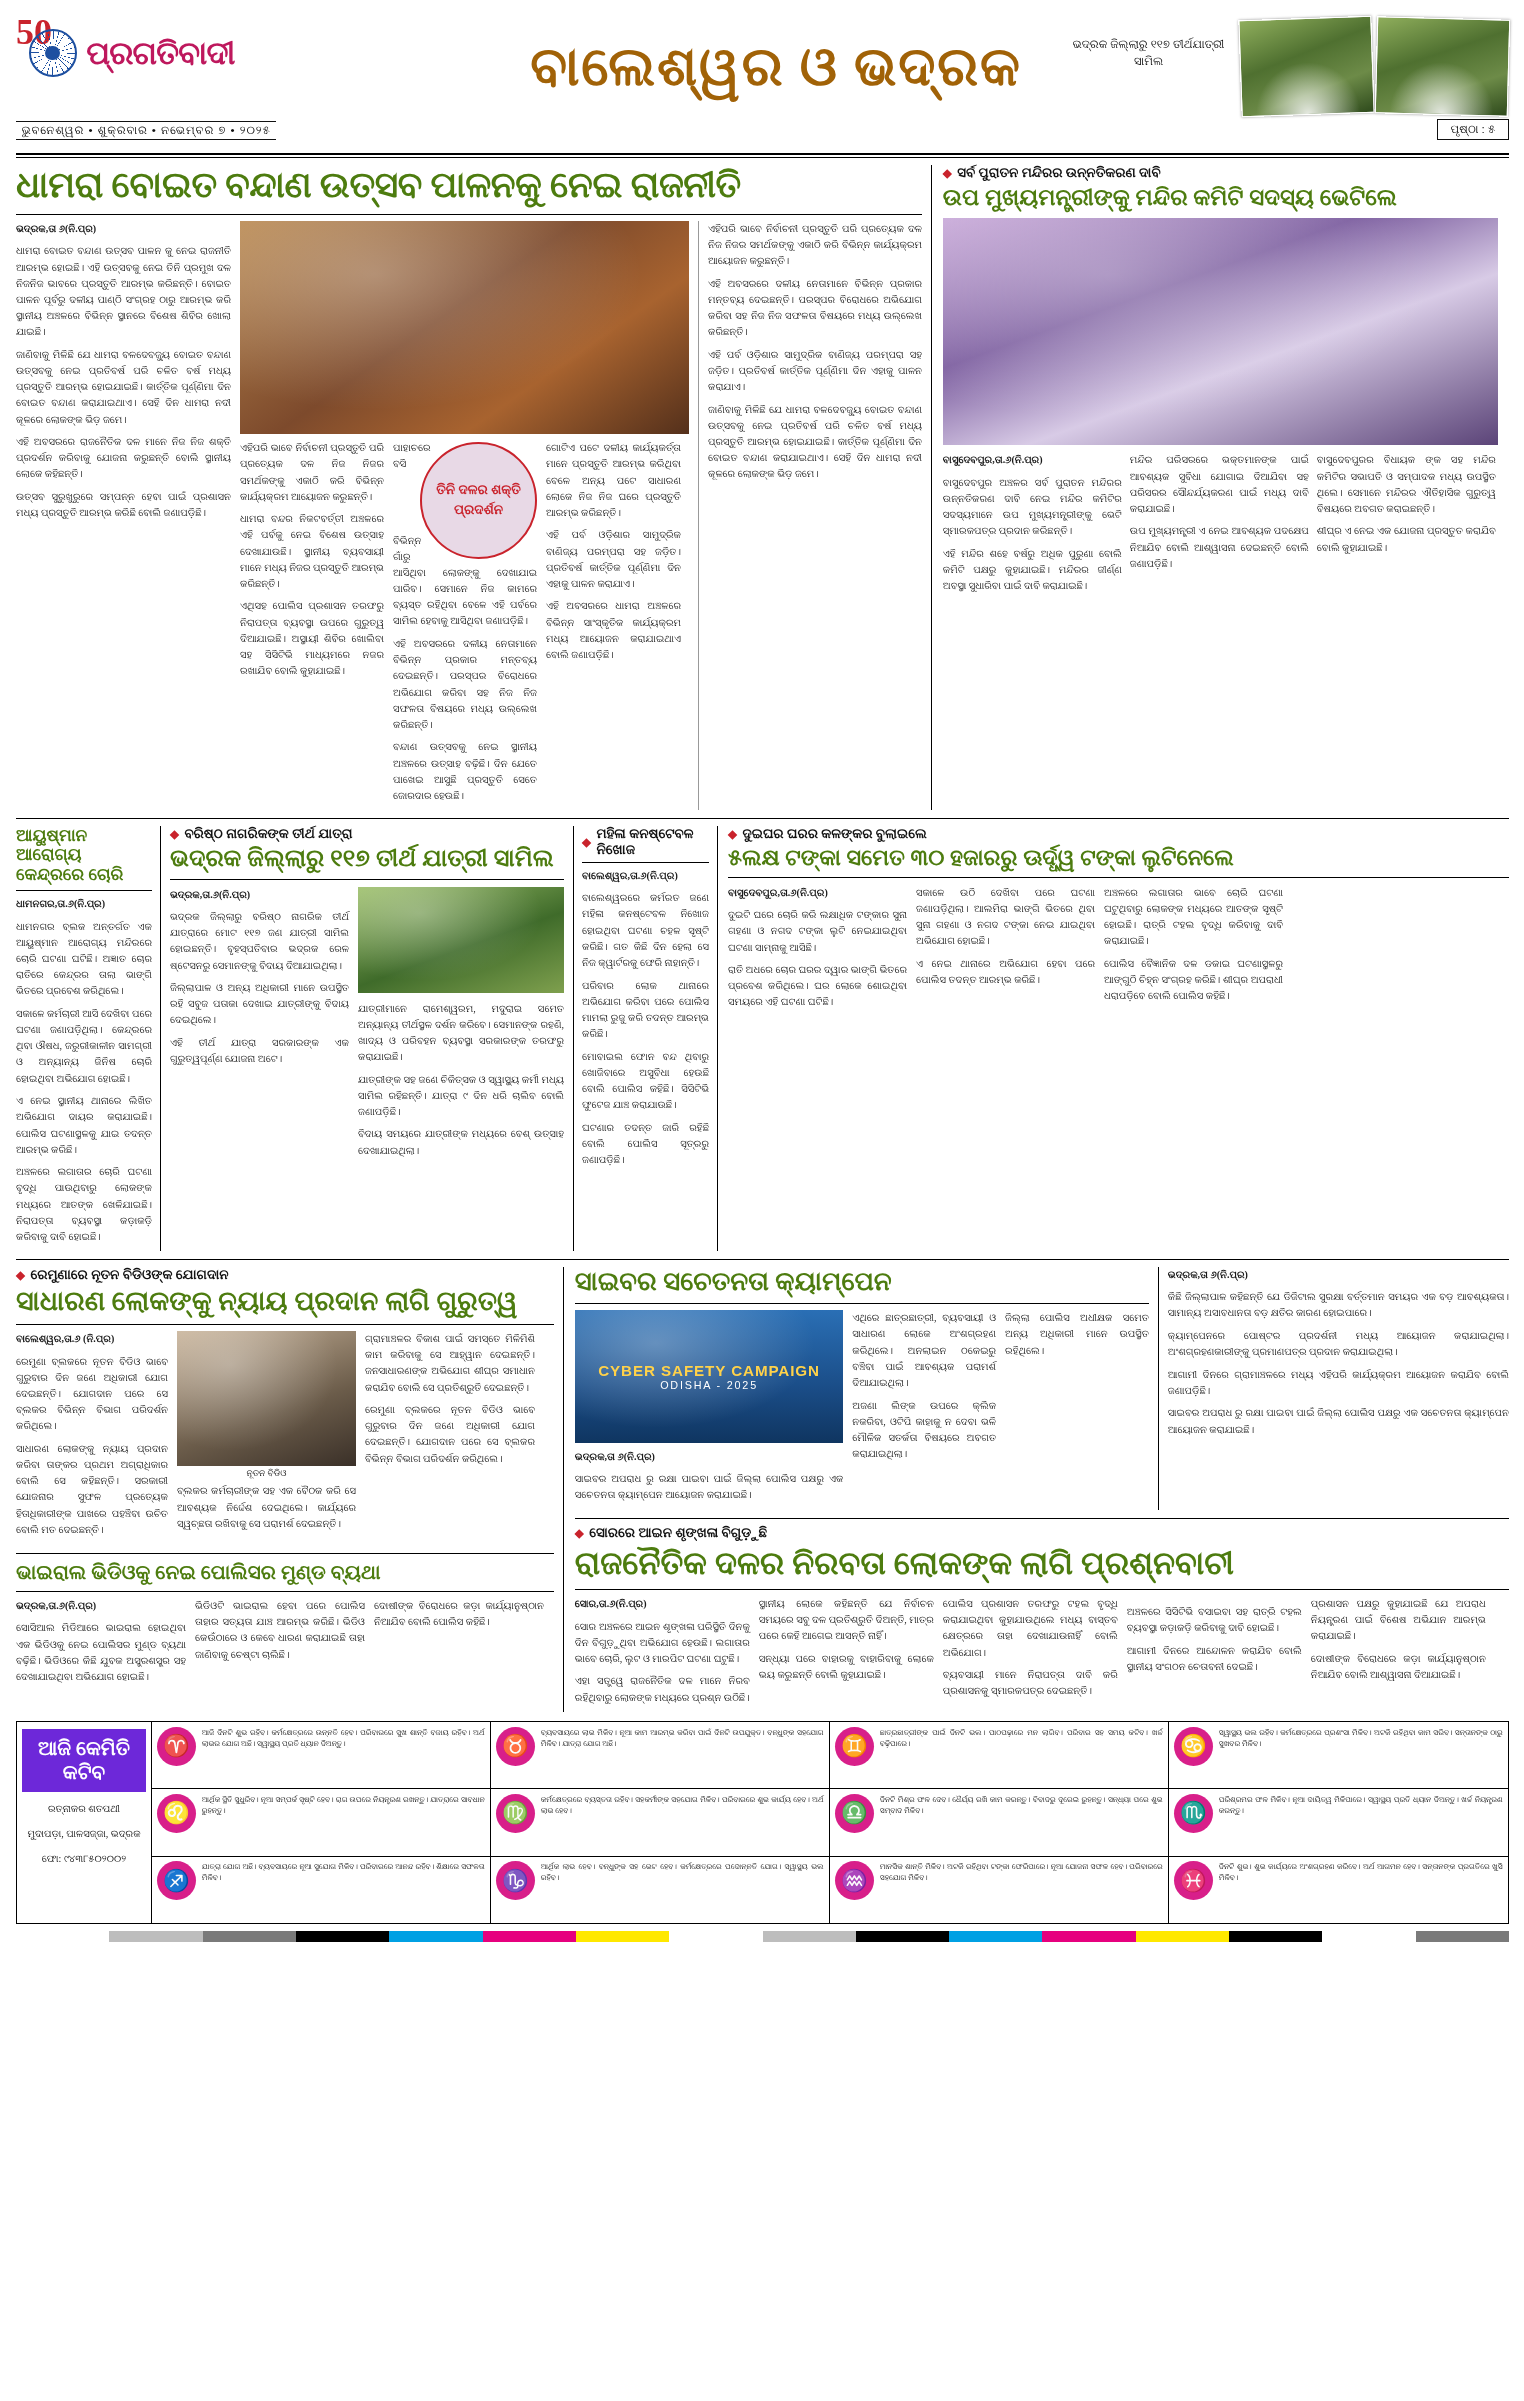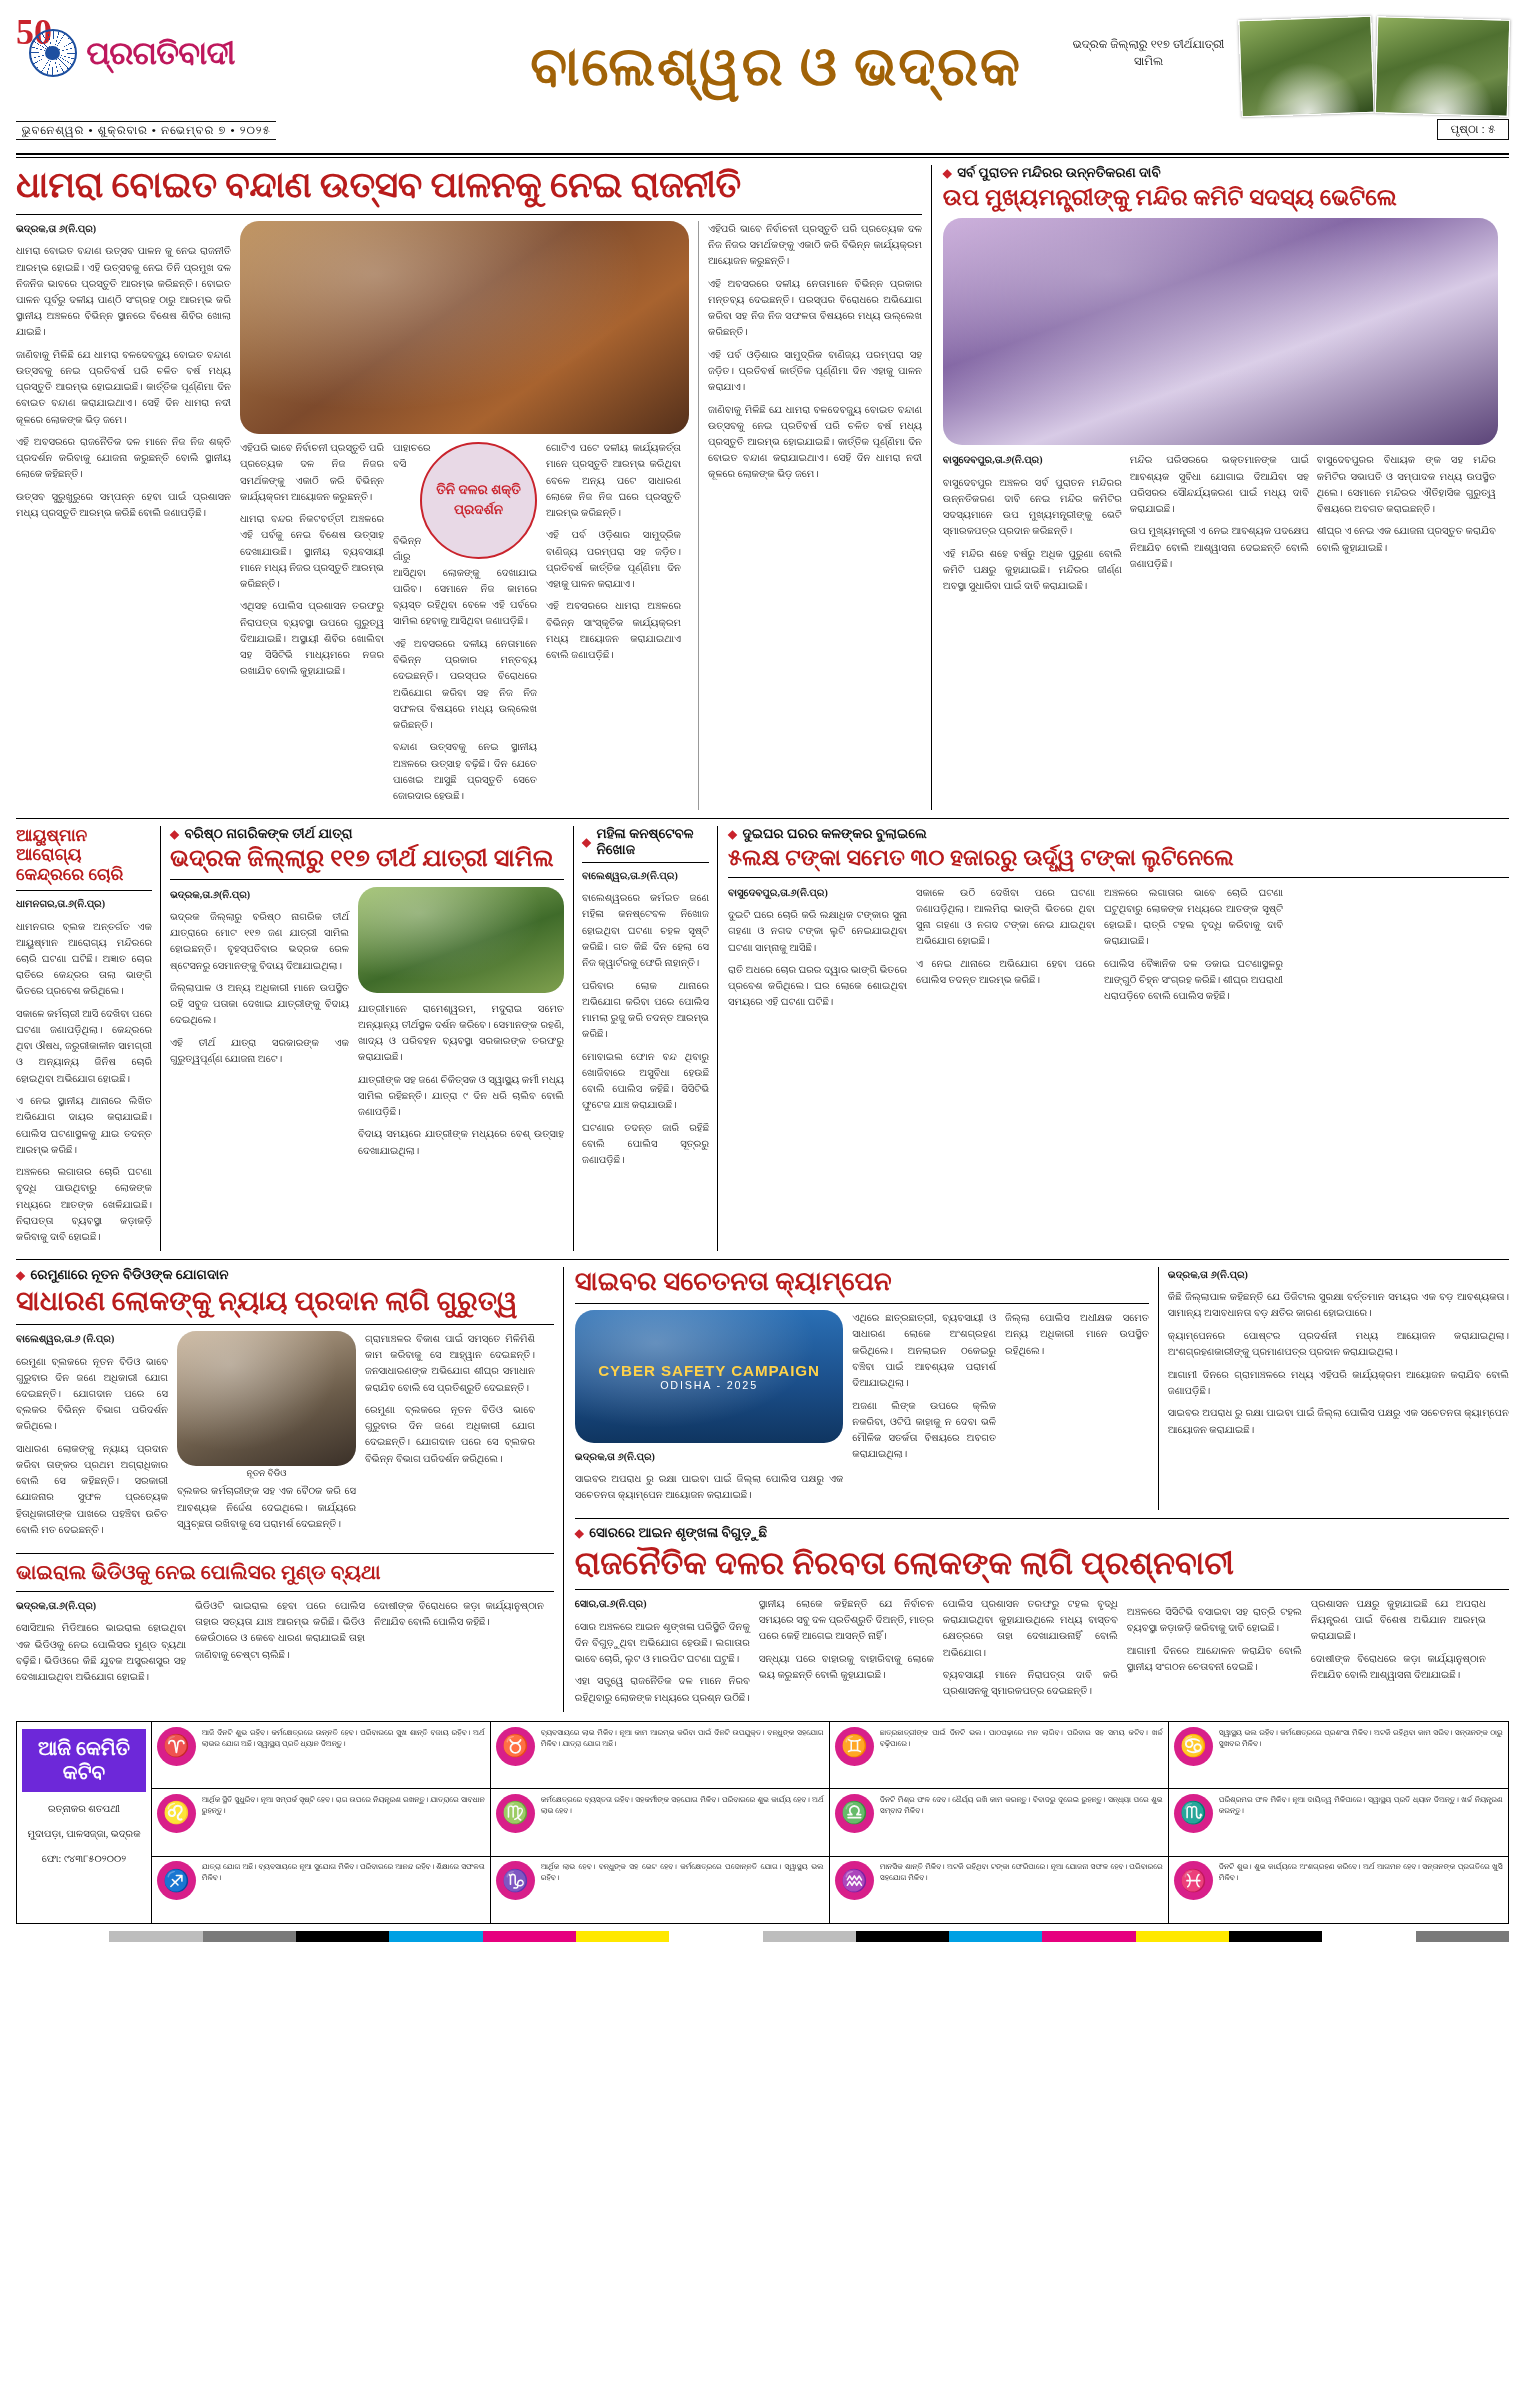--- a/index.html
+++ b/index.html
@@ -63,38 +63,38 @@
   }
   .page-box {
     position:absolute; right:0; top:106px; border:0.9px solid #111; padding:2.7px 12.6px; font-size:11.7px;
   }
 
   .rule-thick { border-top:2.7px solid #000; margin:5.4px 0 0 0; }
   .rule-thin { border-top:0.9px solid #000; margin-top:1.8px; }
 
   
   .hl {
-    font-family:"Liberation Serif", serif; font-weight:bold; color:#b91c1c;
+    font-family:"Liberation Serif", serif; font-weight:bold; color:#4d7c0f;
     line-height:1.15;
   }
   .kicker {
     font-size:13.5px; font-weight:bold; font-family:"Liberation Serif",serif;
     display:flex; align-items:center; gap:5.4px; margin-bottom:3.6px;
   }
   .kicker .bullet { color:#c9232c; font-size:11.7px; }
   .body-col { font-size:10px; line-height:1.62; text-align:justify; font-family:"Liberation Serif",serif; color:#1a1a1a; }
   .body-col p { margin:0 0 6.3px 0; }
   .dateline { font-weight:bold; }
   .vline { border-left:0.9px solid #999; }
   .hr { border-top:0.9px solid #000; }
   .hr2 { border-top:1.8px solid #000; }
 
   .photo {
     background:linear-gradient(145deg,#b9884f,#7d4a2c 45%,#a8632f 70%,#54301b);
-    position:relative; overflow:hidden;border-radius:19px;
+    position:relative; overflow:hidden;
   }
   .photo.crowd { background:linear-gradient(160deg,#c7a7d8,#7d5fa0 35%,#d8cbe6 60%,#5b4478); }
   .photo.green { background:linear-gradient(160deg,#9dc06a,#3f6b2a 55%,#7fa04e); }
   .photo.cyber { background:linear-gradient(180deg,#2a6fb5,#1a4c86 60%,#0f3560); }
   .photo.portrait { background:linear-gradient(160deg,#c9b49a,#6b5c4a 60%,#3a3028); }
   .photo::after{
     content:""; position:absolute; inset:0;
     background:radial-gradient(ellipse at 30% 25%, rgba(255,255,255,.30), rgba(255,255,255,0) 60%);
   }
 

